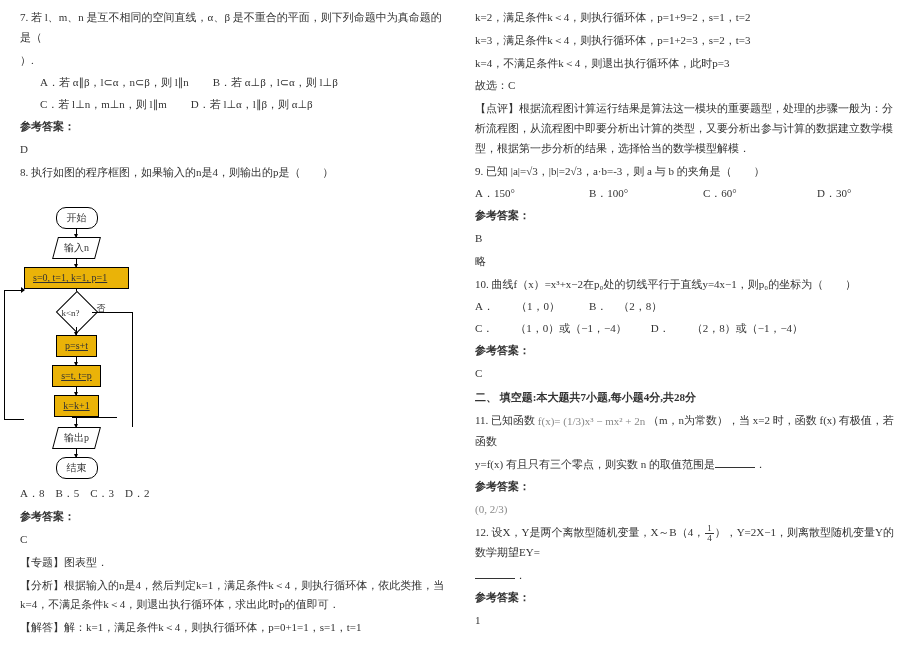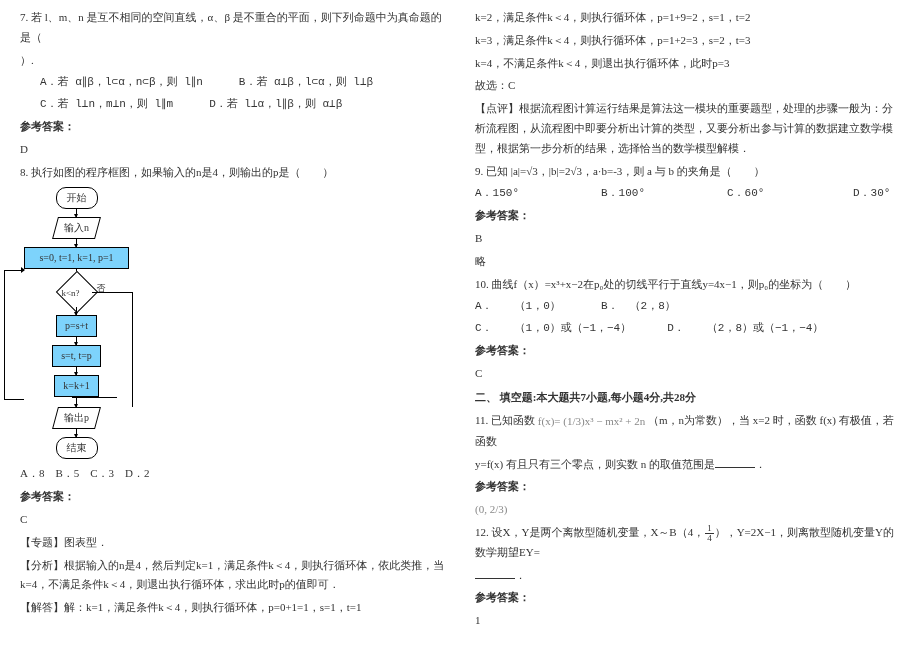--- a/index.html
+++ b/index.html
@@ -49,22 +49,23 @@
       padding: 1px 8px;
       transform: skewX(-15deg);
       font-size: 10px;
       background: #fff;
     }
     .fc-para span { display: inline-block; transform: skewX(15deg); }
     .fc-rect {
       border: 1px solid #000;
       padding: 1px 8px;
       font-size: 10px;
-      background: #7dd3fc;
-      text-align: center;
+      background: #eab308;
+      text-align: left;
+      text-decoration: underline;
     }
     .fc-diamond-wrap { position: relative; width: 50px; height: 30px; }
     .fc-diamond {
       width: 30px;
       height: 30px;
       border: 1px solid #000;
       transform: rotate(45deg);
       position: absolute;
       left: 10px; top: 0;
       background: #fff;
@@ -88,21 +89,21 @@
       bottom: -1px; left: -2px;
       border-left: 2.5px solid transparent;
       border-right: 2.5px solid transparent;
       border-top: 4px solid #000;
     }
     .fc-label-no {
       position: absolute;
       left: 45px; top: 3px;
       font-size: 9px;
     }
-    .opts-row { display: flex; gap: 36px; margin: 2px 0; font-family: Liberation Mono, monospace; }
+    .opts-row { display: flex; gap: 24px; margin: 2px 0; }
     .opts-row > span { min-width: 90px; }
     .frac {
       display: inline-flex;
       flex-direction: column;
       align-items: center;
       vertical-align: middle;
       font-size: 9px;
       margin: 0 1px;
     }
     .frac .num { border-bottom: 1px solid #333; padding: 0 2px; line-height: 1; }
@@ -123,21 +124,21 @@
   <div class="opts-row indent">
     <span>C．若 l⊥n，m⊥n，则 l∥m</span>
     <span>D．若 l⊥α，l∥β，则 α⊥β</span>
   </div>
   <p class="ans-label">参考答案：</p>
   <p>D</p>
 
   <p>8. 执行如图的程序框图，如果输入的n是4，则输出的p是（　　）</p>
 
   <div class="flowchart">
-    <div class="flowchart-inner" style="position:relative;">
+    <div class="flowchart-inner" style="position:relative;margin-top:20px;">
       <div class="fc-oval">开始</div>
       <div class="fc-arrow"></div>
       <div class="fc-para"><span>输入n</span></div>
       <div class="fc-arrow"></div>
       <div class="fc-rect" style="min-width:105px;">s=0, t=1, k=1, p=1</div>
       <div class="fc-arrow"></div>
       <div class="fc-diamond-wrap">
         <div class="fc-diamond"></div>
         <div class="fc-diamond-text">k&lt;n?</div>
         <span class="fc-label-no">否</span>

